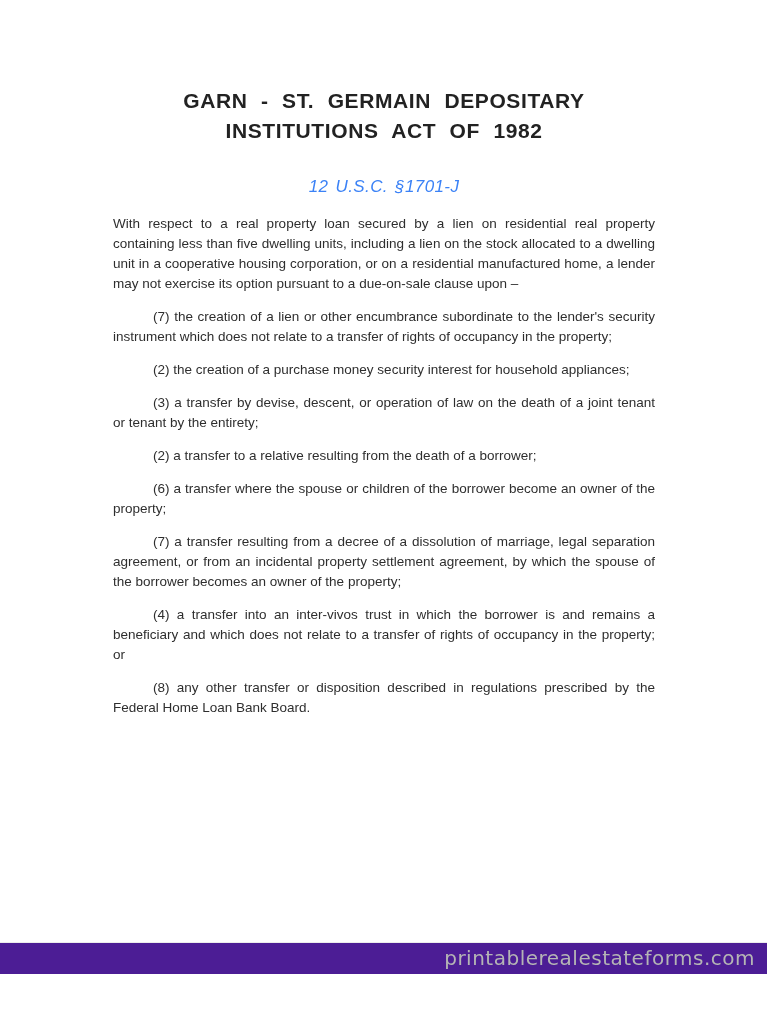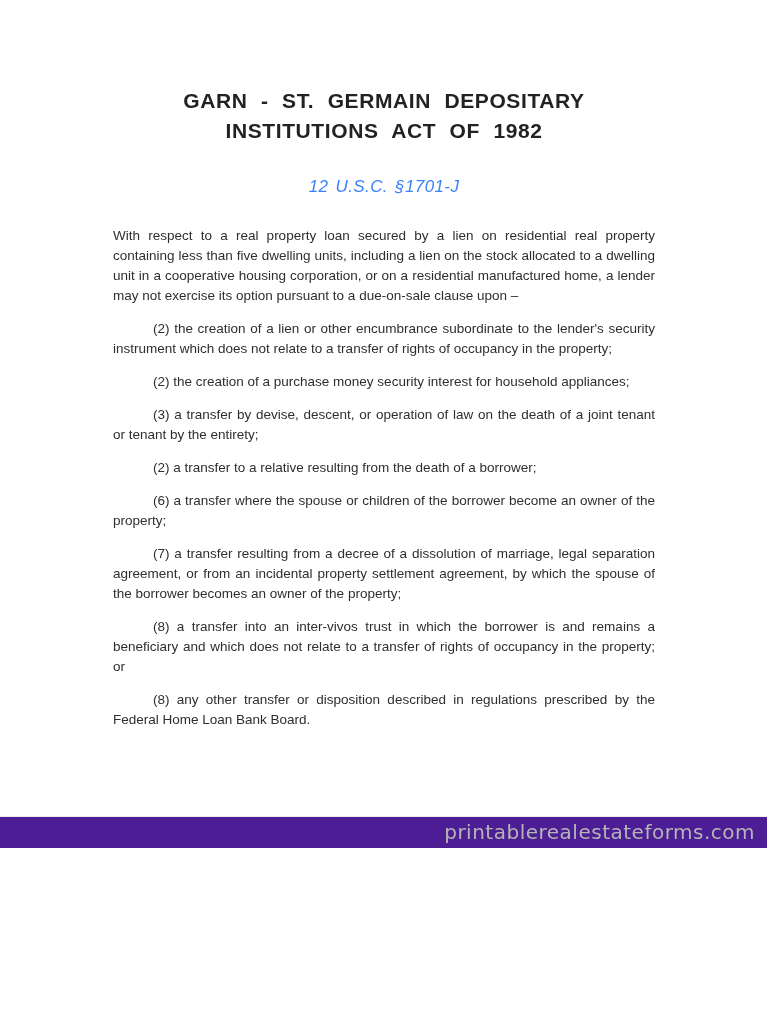--- a/index.html
+++ b/index.html
@@ -3,21 +3,21 @@
 <meta charset="utf-8">
 <style>
   html, body {
     margin: 0;
     padding: 0;
     background: #ffffff;
   }
   .page {
     position: relative;
     width: 767px;
-    height: 848px;
+    height: 974px;
     background: #ffffff;
     font-family: "Liberation Sans", sans-serif;
     color: #2e2e2e;
     overflow: hidden;
   }
   .content {
     position: absolute;
     left: 113px;
     top: 0;
     width: 542px;
@@ -49,21 +49,21 @@
     color: #262626;
   }
   .body-text p {
     font-size: 13.5px;
     line-height: 20px;
     text-align: justify;
     margin: 0 0 13px 0;
     color: #2e2e2e;
   }
   .body-text p.intro {
-    margin-top: 29px;
+    margin-top: 17px;
   }
   .body-text p.item {
     text-indent: 40px;
   }
   .footer-strip {
     position: absolute;
     left: 0;
     bottom: 0;
     width: 100%;
     height: 32px;
@@ -90,27 +90,27 @@
     <div class="doc-title">
       <div>GARN - ST. GERMAIN DEPOSITARY</div>
       <div>INSTITUTIONS ACT OF 1982</div>
     </div>
 
     <div class="citation">12 U.S.C. §1701-J</div>
 
 
     <div class="body-text">
       <p class="intro">With respect to a real property loan secured by a lien on residential real property containing less than five dwelling units, including a lien on the stock allocated to a dwelling unit in a cooperative housing corporation, or on a residential manufactured home, a lender may not exercise its option pursuant to a due-on-sale clause upon –</p>
-      <p class="item">(2) the creation of a lien or other encumbrance subordinate to the lender's security instrument which does not relate to a transfer of rights of occupancy in the property;</p>
+      <p class="item">(7) the creation of a lien or other encumbrance subordinate to the lender's security instrument which does not relate to a transfer of rights of occupancy in the property;</p>
       <p class="item">(2) the creation of a purchase money security interest for household appliances;</p>
       <p class="item">(3) a transfer by devise, descent, or operation of law on the death of a joint tenant or tenant by the entirety;</p>
       <p class="item">(2) a transfer to a relative resulting from the death of a borrower;</p>
       <p class="item">(6) a transfer where the spouse or children of the borrower become an owner of the property;</p>
       <p class="item">(7) a transfer resulting from a decree of a dissolution of marriage, legal separation agreement, or from an incidental property settlement agreement, by which the spouse of the borrower becomes an owner of the property;</p>
-      <p class="item">(8) a transfer into an inter-vivos trust in which the borrower is and remains a beneficiary and which does not relate to a transfer of rights of occupancy in the property; or</p>
+      <p class="item">(4) a transfer into an inter-vivos trust in which the borrower is and remains a beneficiary and which does not relate to a transfer of rights of occupancy in the property; or</p>
       <p class="item">(8) any other transfer or disposition described in regulations prescribed by the Federal Home Loan Bank Board.</p>
     </div>
 
   </div>
 
   <div class="footer-strip">
     <span class="watermark">printablerealestateforms.com</span>
   </div>
 </div>
 

